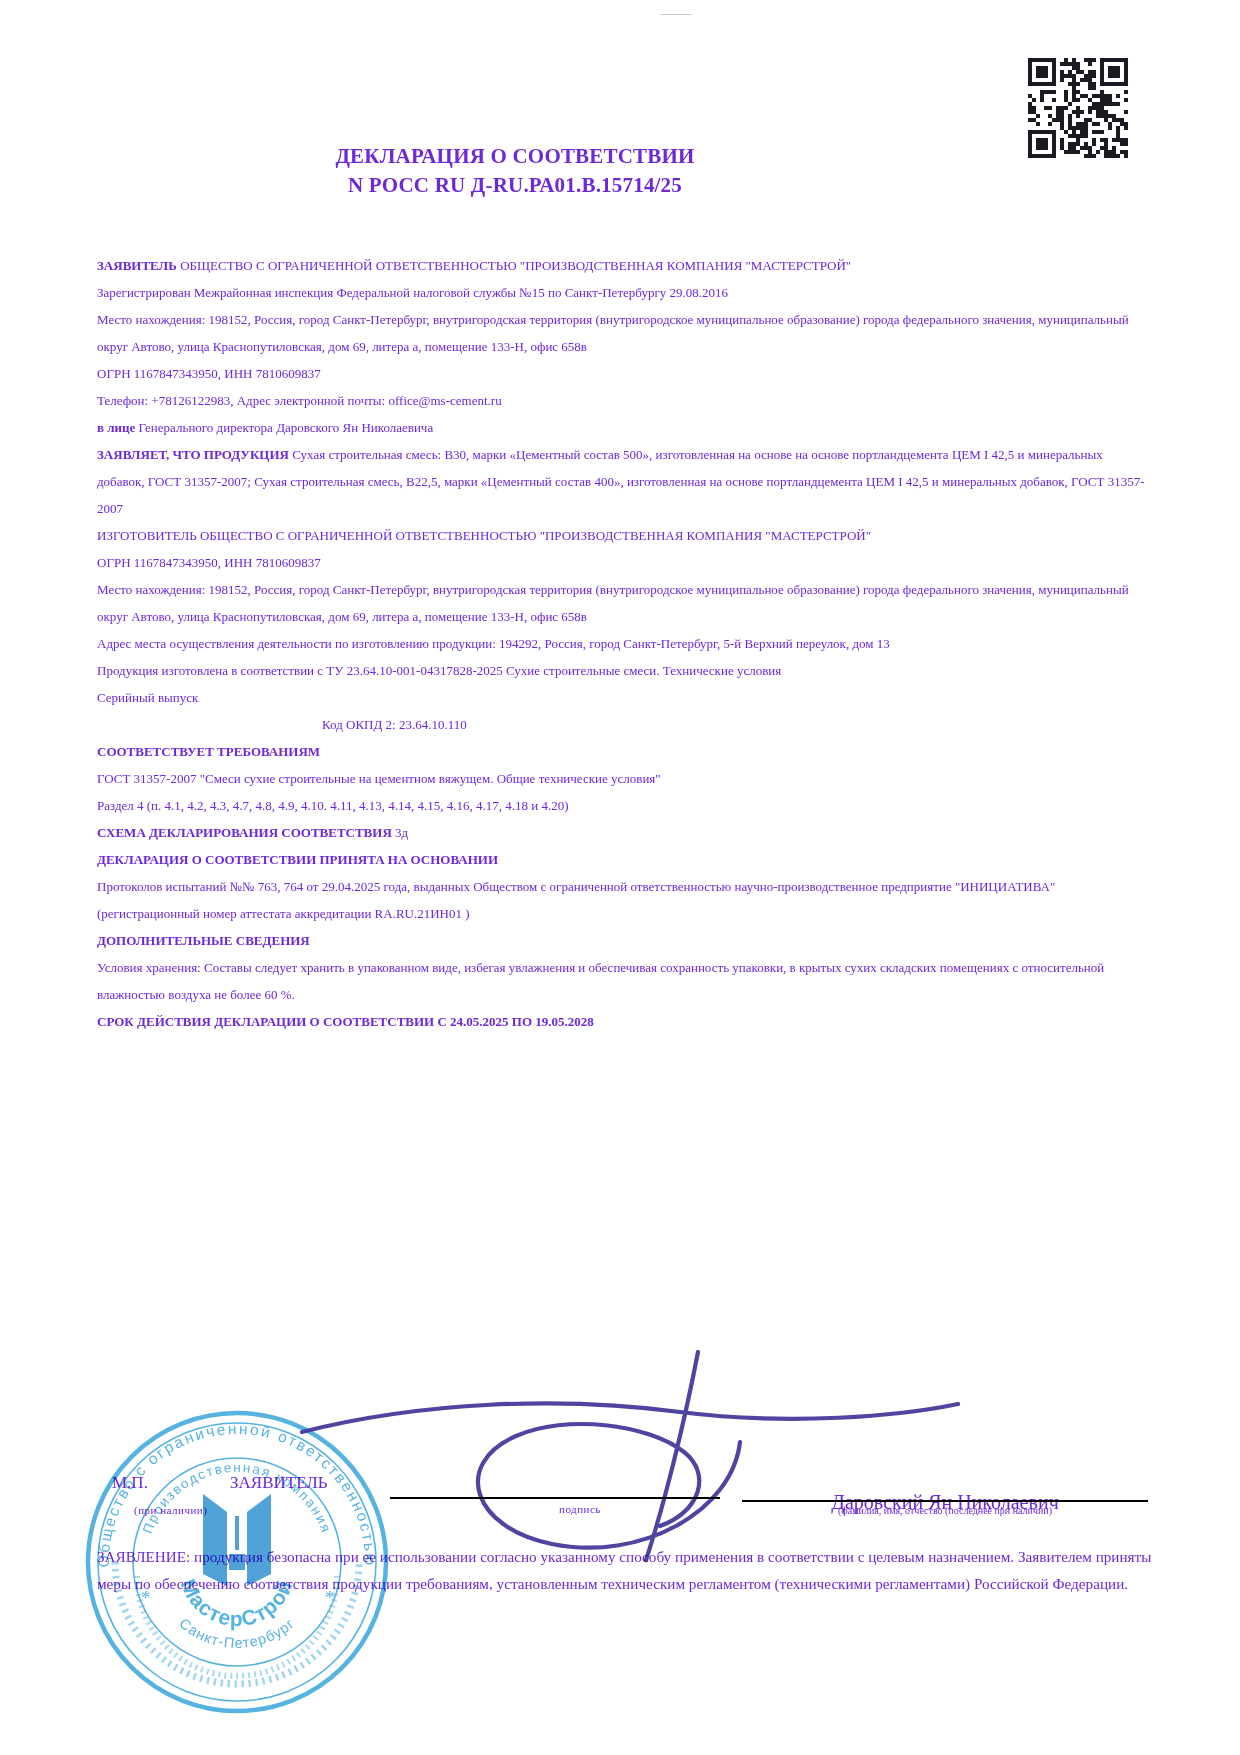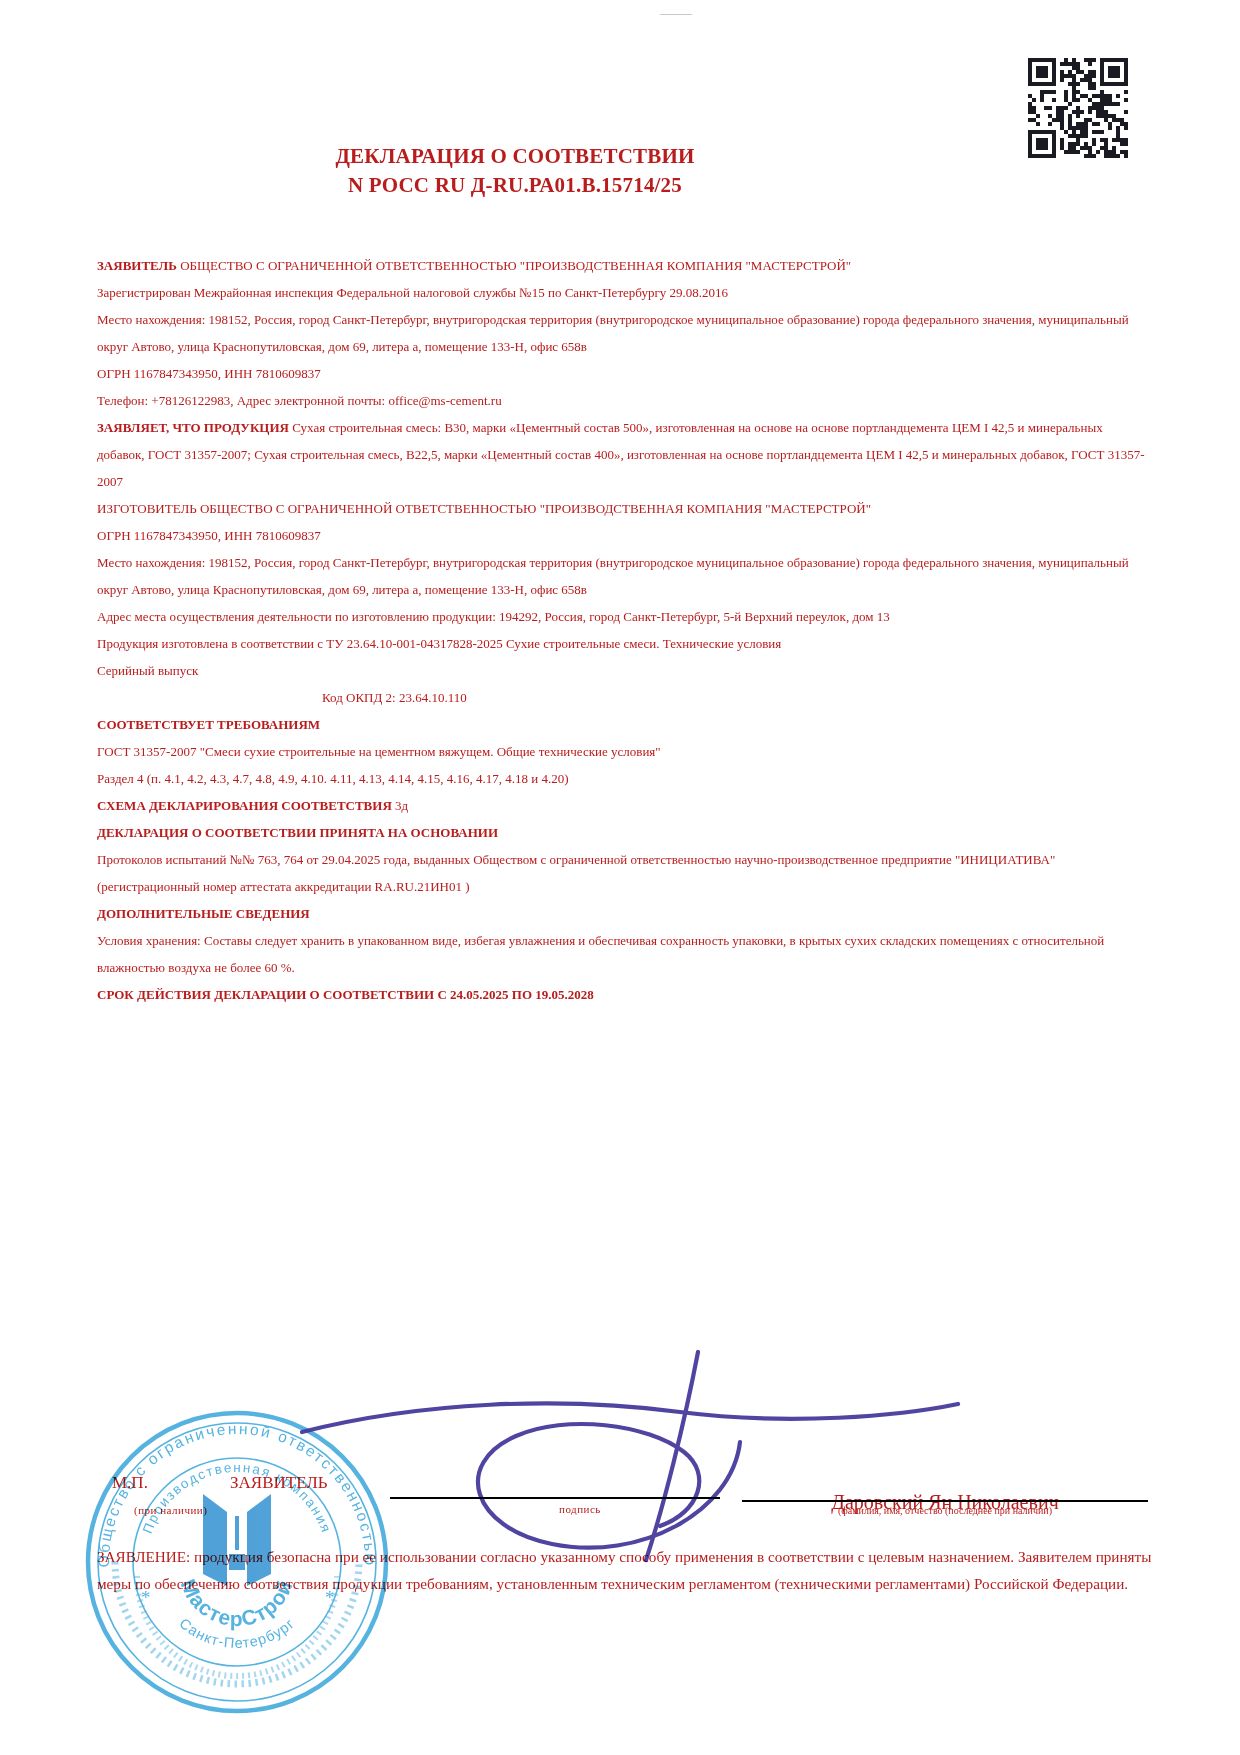--- a/index.html
+++ b/index.html
@@ -1,18 +1,18 @@
 <!DOCTYPE html>
 <html><head>
 <meta charset="utf-8">
 <style>
   html,body{margin:0;padding:0;background:#e8e8e8;}
   .page{
     position:relative;width:1240px;height:1755px;margin:0 auto;background:#ffffff;
-    font-family:"Liberation Serif","DejaVu Serif",serif;color:#b91c1c;overflow:hidden;
+    font-family:"Liberation Serif","DejaVu Serif",serif;color:#6d28d9;overflow:hidden;
   }
   .title{
     position:absolute;left:0;top:142px;width:1030px;text-align:center;
     font-weight:bold;font-size:21px;line-height:29px;letter-spacing:.2px;
   }
   .content{
     position:absolute;left:97px;top:252px;width:1056px;
     font-size:13px;line-height:27px;
   }
   .content p{margin:0;}
@@ -362,20 +362,22 @@
     <div>N РОСС RU Д-RU.РА01.В.15714/25</div>
   </div>
 
   <div class="content">
     <p><b>ЗАЯВИТЕЛЬ</b>
       <span>ОБЩЕСТВО С ОГРАНИЧЕННОЙ ОТВЕТСТВЕННОСТЬЮ "ПРОИЗВОДСТВЕННАЯ КОМПАНИЯ "МАСТЕРСТРОЙ"</span></p>
     <p>Зарегистрирован Межрайонная инспекция Федеральной налоговой службы №15 по Санкт-Петербургу 29.08.2016</p>
     <p>Место нахождения: 198152, Россия, город Санкт-Петербург, внутригородская территория (внутригородское муниципальное образование) города федерального значения, муниципальный округ Автово, улица Краснопутиловская, дом 69, литера а, помещение 133-Н, офис 658в</p>
     <p>ОГРН 1167847343950, ИНН 7810609837</p>
     <p>Телефон: +78126122983, Адрес электронной почты: office@ms-cement.ru</p>
+    <p><b>в лице</b>
+      <span>Генерального директора Даровского Ян Николаевича</span></p>
 
     <p class="mt16"><b>ЗАЯВЛЯЕТ, ЧТО ПРОДУКЦИЯ</b>
       <span>Сухая строительная смесь: В30, марки «Цементный состав 500», изготовленная на основе на основе портландцемента ЦЕМ I 42,5 и минеральных добавок, ГОСТ 31357-2007; Сухая строительная смесь, В22,5, марки «Цементный состав 400», изготовленная на основе портландцемента ЦЕМ I 42,5 и минеральных добавок, ГОСТ 31357-2007</span></p>
     <p>ИЗГОТОВИТЕЛЬ ОБЩЕСТВО С ОГРАНИЧЕННОЙ ОТВЕТСТВЕННОСТЬЮ "ПРОИЗВОДСТВЕННАЯ КОМПАНИЯ "МАСТЕРСТРОЙ"</p>
     <p>ОГРН 1167847343950, ИНН 7810609837</p>
     <p>Место нахождения: 198152, Россия, город Санкт-Петербург, внутригородская территория (внутригородское муниципальное образование) города федерального значения, муниципальный округ Автово, улица Краснопутиловская, дом 69, литера а, помещение 133-Н, офис 658в</p>
     <p>Адрес места осуществления деятельности по изготовлению продукции: 194292, Россия, город Санкт-Петербург, 5-й Верхний переулок, дом 13</p>
     <p>Продукция изготовлена в соответствии с ТУ 23.64.10-001-04317828-2025 Сухие строительные смеси. Технические условия</p>
 
     <p class="mt13">Серийный выпуск</p>

